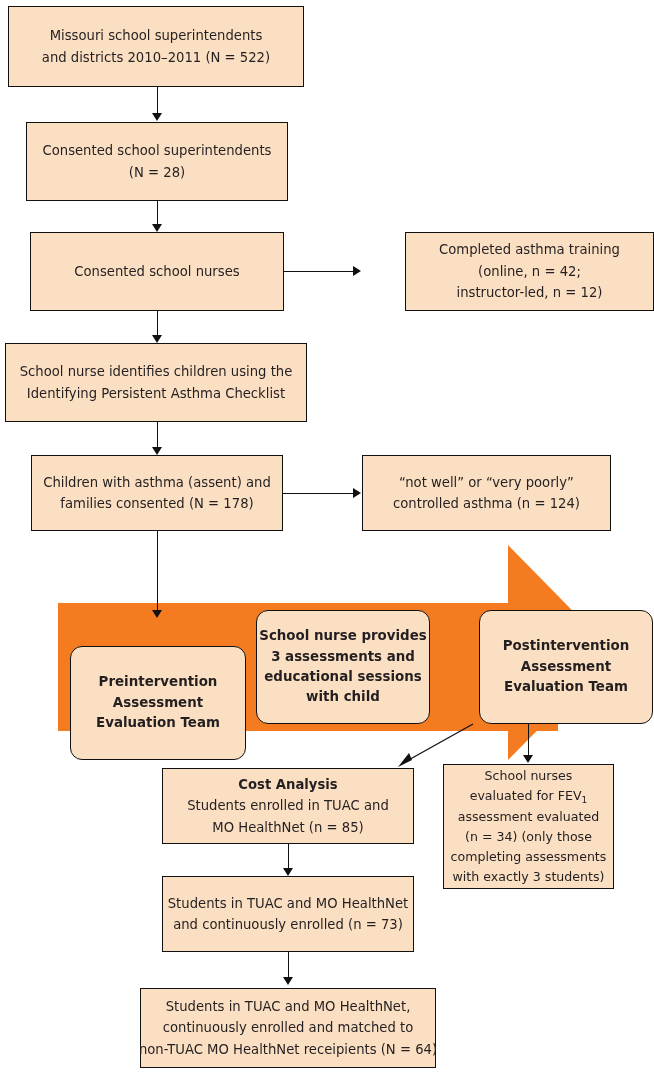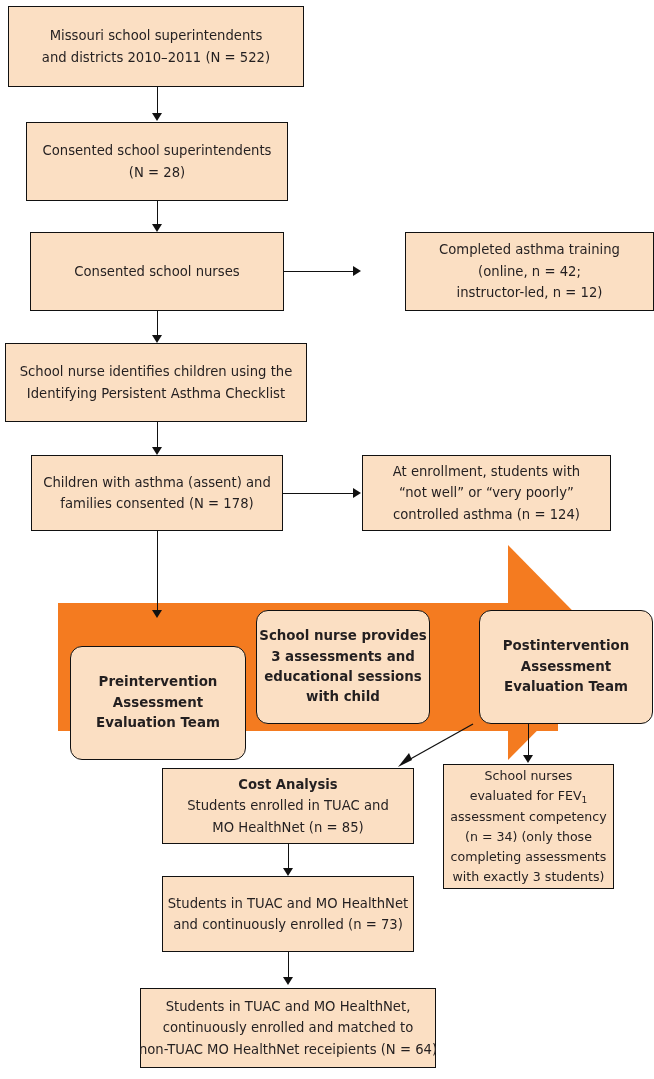--- a/index.html
+++ b/index.html
@@ -156,21 +156,20 @@
 
   <div class="box" style="left:31px; top:455px; width:252px; height:76px;">
     <span class="line">Children with asthma (assent) and</span>
     <span class="line">families consented (N = 178)</span>
   </div>
 
   <div class="hline" style="left:283px; top:493px; width:71px;"></div>
   <div class="arrow-right" style="left:353px; top:488px;"></div>
 
   <div class="box" style="left:362px; top:455px; width:249px; height:76px;">
-    <span class="line">At enrollment, students with</span>
     <span class="line">“not well” or “very poorly”</span>
     <span class="line">controlled asthma (n = 124)</span>
   </div>
 
   <div class="vline" style="left:157px; top:531px; height:85px;"></div>
   <div class="arrow-down" style="left:152px; top:610px; z-index:9;"></div>
 
   <div class="box round" style="left:70px; top:610px; width:176px; height:114px;margin-top:36px;">
     <span class="line">Preintervention</span>
     <span class="line">Assessment</span>
@@ -200,21 +199,21 @@
 
   <div class="box" style="left:162px; top:768px; width:252px; height:76px;text-align:center;">
     <span class="line bold">Cost Analysis</span>
     <span class="line">Students enrolled in TUAC and</span>
     <span class="line">MO HealthNet (n = 85)</span>
   </div>
 
   <div class="box" style="left:443px; top:764px; width:171px; height:125px; font-size:12.6px; line-height:1.58;">
     <span class="line">School nurses</span>
     <span class="line"><span>evaluated for FEV</span><sub>1</sub></span>
-    <span class="line">assessment competency</span>
+    <span class="line">assessment evaluated</span>
     <span class="line">(n = 34) (only those</span>
     <span class="line">completing assessments</span>
     <span class="line">with exactly 3 students)</span>
   </div>
 
   <div class="vline" style="left:288px; top:844px; height:29px;"></div>
   <div class="arrow-down" style="left:283px; top:868px;"></div>
 
   <div class="box" style="left:162px; top:876px; width:252px; height:76px;">
     <span class="line">Students in TUAC and MO HealthNet</span>

